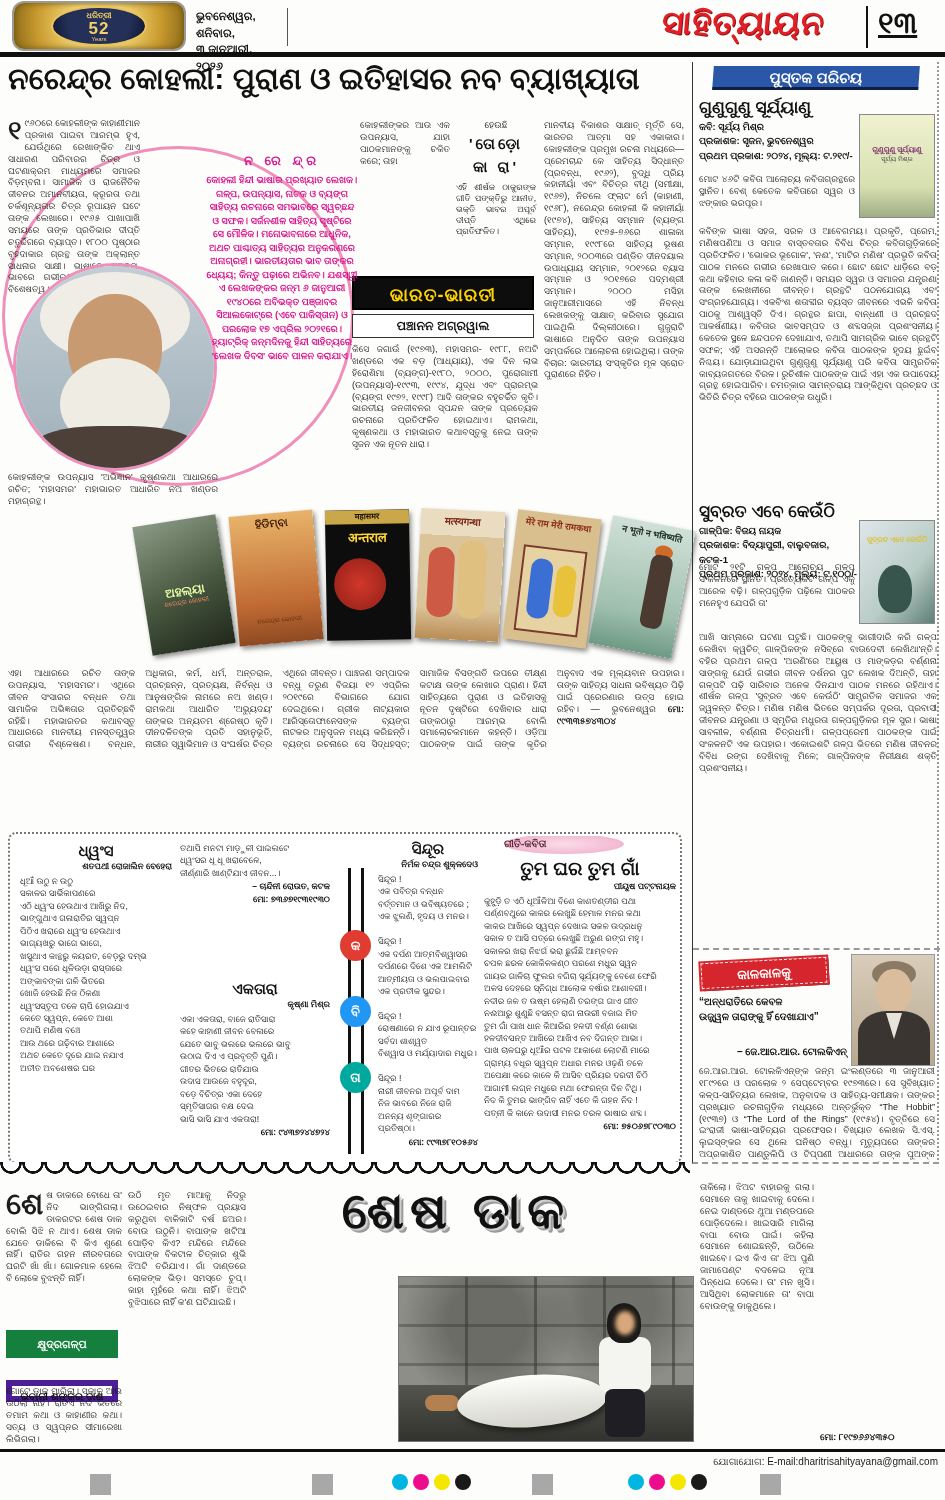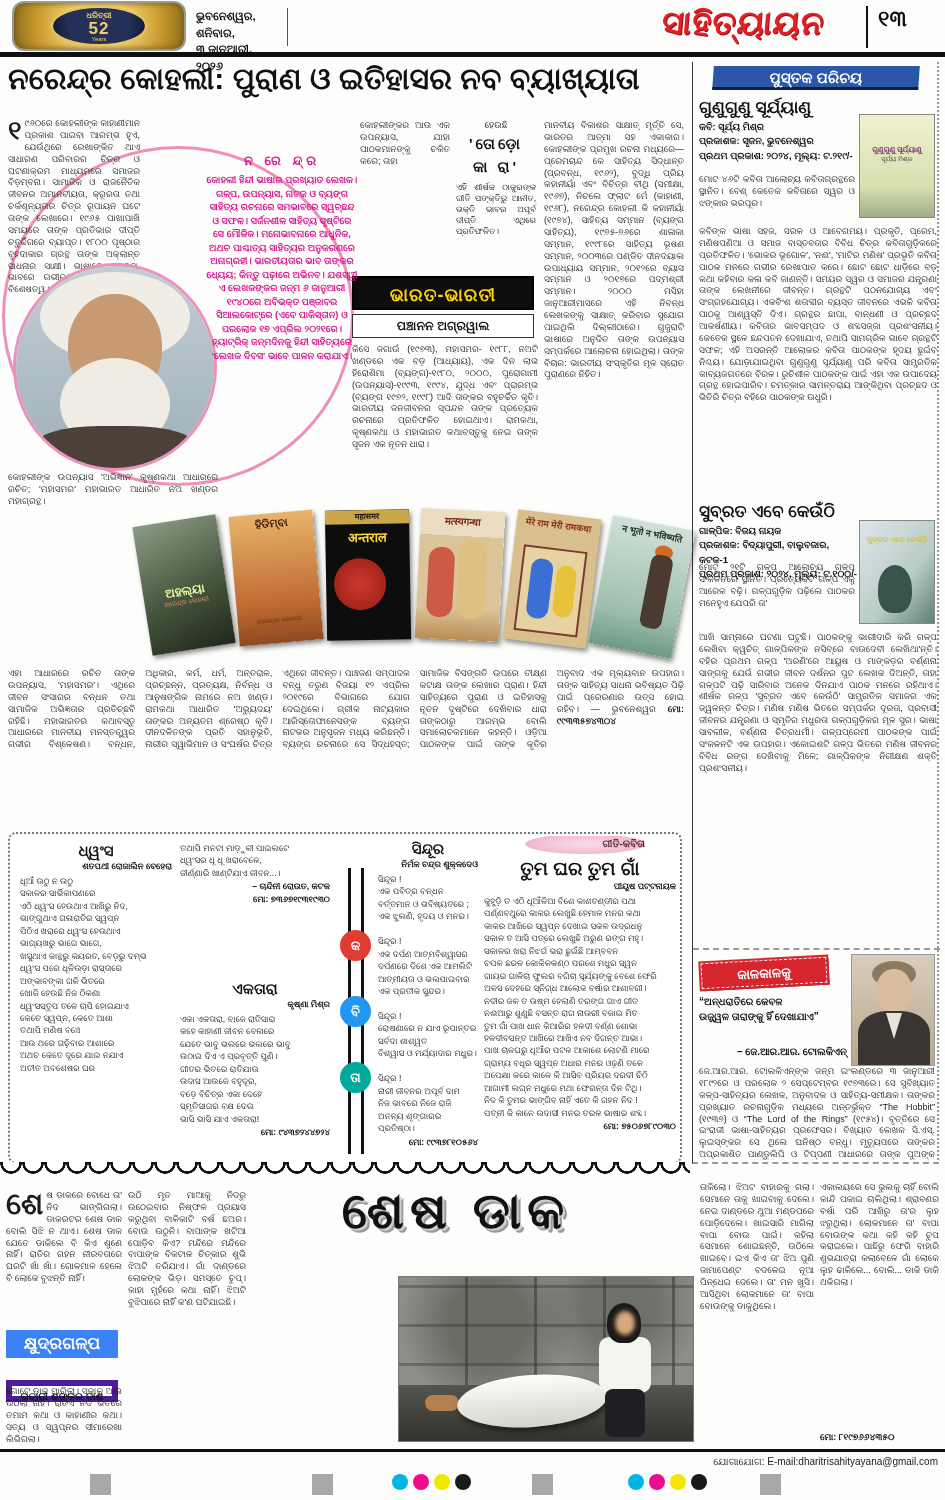--- a/index.html
+++ b/index.html
@@ -19,21 +19,21 @@
         border:2px solid #e8c45c;text-align:center;color:#f3d06a;}
   .logo-paper{font-size:8px;font-weight:bold;line-height:10px;display:block;margin-top:3px;}
   .logo-years{font-size:17px;font-weight:bold;line-height:15px;display:block;letter-spacing:1px;}
   .logo-years-label{font-size:6px;display:block;line-height:7px;}
   .dateline{left:196px;top:8px;width:92px;height:38px;font-size:11.5px;font-weight:bold;line-height:1.45;
         border-right:1px solid #555;padding-right:8px;}
   .section-title{left:628px;top:4px;width:230px;height:46px;text-align:center;
         font-size:33px;font-weight:900;color:#e31f26;transform:skewX(-5deg);
         text-shadow:1px 1px 0 #8f1114;letter-spacing:1px;}
   .mast-rule{left:866px;top:6px;width:2px;height:42px;background:#111;}
-  .page-number{left:878px;top:6px;width:62px;font-size:22px;font-weight:900;}
+  .page-number{left:878px;top:6px;width:62px;font-size:30px;font-weight:900;text-decoration:underline;}
   .topbar{left:0;top:52px;width:945px;height:5px;background:#101010;}
   
   .headline{left:8px;top:62px;width:678px;height:50px;font-size:30px;font-weight:900;
         white-space:nowrap;letter-spacing:0;}
   
   .main-article{left:8px;top:118px;width:676px;height:712px;}
   .intro-ring{left:-6px;top:28px;width:352px;height:340px;border:3px solid #ef8fbb;border-radius:50%;}
   .colA{left:0;top:0;width:132px;height:176px;}
   .dropcap{float:left;font-size:26px;font-weight:900;line-height:24px;margin:0 3px 0 0;}
   .colB{left:352px;top:2px;width:90px;height:152px;}
@@ -96,41 +96,41 @@
   .poem-title{display:block;font-size:15px;font-weight:900;text-align:center;margin-bottom:1px;}
   .poem-author{display:block;font-size:8.5px;font-weight:bold;text-align:right;margin-bottom:3px;}
   .poem-lines{font-size:8.6px;line-height:1.45;color:#1c1c1c;}
   .poem-contact{display:block;font-size:8.5px;font-weight:bold;text-align:right;margin-top:2px;}
   .poem-attr{display:block;font-size:8.5px;font-weight:bold;text-align:right;margin-top:2px;}
   .p1{left:10px;top:8px;width:152px;height:316px;overflow:hidden;}
   .p2{left:170px;top:8px;width:150px;height:134px;overflow:hidden;}
   .p3{left:170px;top:146px;width:150px;height:178px;overflow:hidden;}
   .p4{left:368px;top:6px;width:100px;height:318px;overflow:hidden;}
   .p5{left:474px;top:2px;width:192px;height:322px;overflow:hidden;}
-  .badge-pill{position:absolute;left:41px;top:-2px;width:120px;height:20px;border-radius:50%;
+  .badge-pill{position:absolute;left:20px;top:-2px;width:120px;height:20px;border-radius:50%;
         background:radial-gradient(#fbdce9,#eea9c6);font-size:10px;font-weight:bold;color:#5a2a3a;
-        text-align:right;line-height:20px;z-index:3;}
+        text-align:left;line-height:20px;z-index:3;}
   .p5 .poem-title{margin-top:22px;font-size:19px;}
   .decor{left:328px;top:34px;width:36px;height:286px;}
   .decor .vline{position:absolute;top:0;width:2.5px;height:100%;background:#111;}
   .v1{left:10px;} .v2{left:23px;}
   .decor .dc{position:absolute;left:2px;width:31px;height:31px;border-radius:50%;color:#fff;
         font-size:13px;font-weight:900;text-align:center;line-height:31px;z-index:2;}
   .dc0{top:62px;background:#e03c31;} .dc1{top:128px;background:#2196f3;} .dc2{top:194px;background:#00a99d;}
   .scallop-strip{left:0;top:1162px;width:690px;height:14px;
         background:radial-gradient(circle at 11px 1px,#fff 8px,#111 8.5px 10.5px,rgba(0,0,0,0) 11px);
         background-size:22px 14px;background-repeat:repeat-x;}
   
   .story{left:6px;top:1180px;width:933px;height:268px;}
   .story-title{left:240px;top:2px;width:420px;height:78px;text-align:center;font-size:50px;font-weight:900;
         letter-spacing:6px;text-shadow:2px 2px 0 #cfcfcf,4px 4px 0 #9a9a9a;}
   .s-col1a{left:0;top:10px;width:116px;height:138px;}
   .s-drop{float:left;font-size:30px;font-weight:900;line-height:28px;margin-right:3px;}
-  .genre-box{left:0;top:150px;width:112px;height:28px;background:#3b82f6;color:#fff;
-        font-size:17px;font-weight:900;text-align:center;line-height:28px;}
+  .genre-box{left:0;top:150px;width:112px;height:28px;background:#15803d;color:#fff;
+        font-size:11px;font-weight:900;text-align:center;line-height:28px;}
   .genre-byline{left:0;top:180px;width:112px;height:22px;border:6px solid #4c1d95;font-size:10.5px;
         font-weight:bold;text-align:center;line-height:20px;background:#fff;margin-top:20px;}
   .s-col1b{left:0;top:206px;width:116px;height:62px;}
   .s-col2{left:122px;top:10px;width:118px;height:256px;}
   .s-mid{left:244px;top:84px;width:140px;height:182px;}
   .s-col5{left:694px;top:2px;width:114px;height:264px;}
   .s-col6{left:814px;top:2px;width:119px;height:250px;}
   .s-contact{left:814px;top:252px;width:119px;font-size:9px;font-weight:bold;}
   .story-photo{left:392px;top:96px;width:296px;height:166px;overflow:hidden;border:1px solid #777;
         background:repeating-linear-gradient(0deg,#8e8e88 0 36px,#6c6c66 36px 39px),#9a9a94;}
@@ -397,21 +397,20 @@
       <div class="wall-mortar"></div>
       <div class="ground"></div>
       <div class="feet"></div>
       <div class="cloth"></div>
       <div class="girl-shirt"></div>
       <div class="girl-pants"></div>
       <div class="girl-hair"></div>
       <div class="girl-face"></div>
     </div>
     <div class="abs s-col5 t9">ତାକିଲୋ। ଝିଅଟ ବାହାରକୁ ଗଲା। ସେମାନେ ତାକୁ ଖାଇବାକୁ ଦେଲେ। ନେଇ ଦାଣ୍ଡରେ ଥୁଆ ମଣ୍ଡପରେ ପୋଡ଼ିଦେଲେ। ଖାଇସାରି ମାଗିଲା ବାପା ବୋଉ ପାଇଁ। କହିଲା ସେମାନେ ଶୋଇଛନ୍ତି, ଉଠିଲେ ଖାଇବେ। ଇଏ କିଏ ତା' ଝିଅ ପୁଣି ଜାମାପେଣ୍ଟ ବଦଳେଇ ନୂଆ ପିନ୍ଧେଇ ଦେଲେ। ତା' ମନ ଖୁସି। ଆସିଥିବା ଲୋକମାନେ ତା' ବାପା ବୋଉଙ୍କୁ ଡାକୁଥିଲେ।</div>
-    <div class="abs s-col6 t9">ଏକାଲୟରେ ସେ ଭୁଲକୁ ଚାହିଁ ବୋଲି କାନ୍ଦି ପକାଇ ଚାଲିଥିଲା। ଶ୍ରାବଣର ବର୍ଷା ପରି ଆଖିରୁ ତା'ର ଲୁହ ଝରୁଥିଲା। ଲୋକମାନେ ତା' ବାପା ବୋଉଙ୍କ କଥା କହି କହି ଚୁପ କରାଇଲେ। ପାଛିରୁ ଫେରି ବାହାରି ଶୁଭଯାତ୍ରା କଲାବେଳେ ଗାଁ ଲୋକେ ଲୁହ ଢାଳିଲେ... ବୋଲି... ଡାକି ଡାକି ଥକିଗଲା।</div>
     <div class="abs s-contact">ମୋ: ୮୧୯୭୬୬୪୩୫୦</div>
   </div>
 
   <div class="abs sidebar">
     <div class="abs sb-header">ପୁସ୍ତକ ପରିଚୟ</div>
 
     <div class="abs rv-title rv1-title">ଗୁଣୁଗୁଣୁ ସୂର୍ଯ୍ୟାଣୁ</div>
     <div class="abs rv-meta rv1-meta">
       <span>କବି: ସୂର୍ଯ୍ୟ ମିଶ୍ର</span><br>
       <span>ପ୍ରକାଶକ: ସୃଜନ, ଭୁବନେଶ୍ୱର</span><br>

